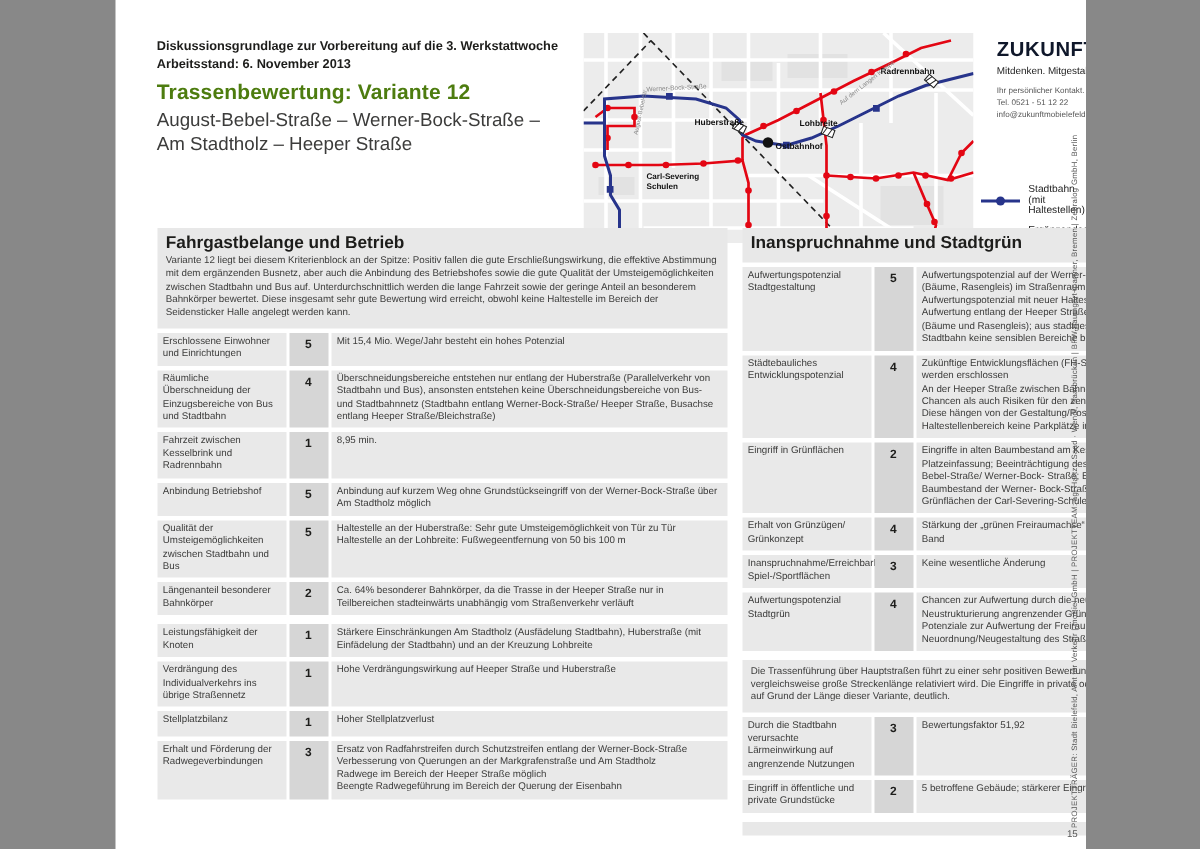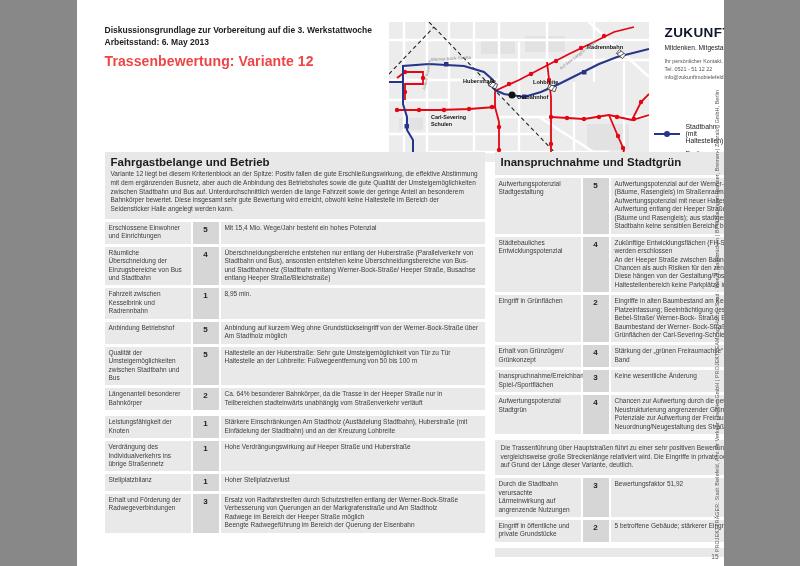--- a/index.html
+++ b/index.html
@@ -3,21 +3,21 @@
 <meta charset="utf-8">
 <style>
   html,body{margin:0;padding:0;background:#888;}
   .page{position:relative;width:647px;height:566px;background:#ffffff;overflow:hidden;
         font-family:"Liberation Sans",sans-serif;color:#3c3c3b;margin:0 auto;text-decoration:underline;}
 
   
   .doc-header{position:absolute;left:28px;top:25px;}
   .doc-header div{font-size:8.5px;font-weight:700;color:#1d1d1b;line-height:1.4;}
   .title-block{position:absolute;left:28px;top:53px;width:320px;}
-  .doc-title{font-size:14px;font-weight:700;color:#ef4444;margin-bottom:3px;letter-spacing:.1px;}
+  .doc-title{font-size:14px;font-weight:700;color:#4d7c0f;margin-bottom:3px;letter-spacing:.1px;}
   .doc-subtitle{font-size:12.5px;line-height:1.3;color:#3c3c3b;}
 
   
   .map{position:absolute;left:312px;top:22px;width:260px;height:140px;}
 
   
   .brand{position:absolute;left:588px;top:26px;width:150px;}
   .brand-name div{font-size:13.5px;font-weight:700;letter-spacing:.4px;line-height:1.08;color:#0f172a;}
   .brand-tagline{font-size:6.6px;margin-top:3px;color:#222;}
   .brand-contact{font-size:5.4px;color:#555;margin-top:6px;line-height:1.55;}
@@ -55,25 +55,27 @@
         font-size:5.2px;color:#555;letter-spacing:.2px;white-space:nowrap;}
   .pageno{position:absolute;right:5px;bottom:6px;font-size:6.5px;color:#555;}
 </style>
 </head>
 <body>
 
 <div class="page">
 
   <div class="doc-header">
     <div>Diskussionsgrundlage zur Vorbereitung auf die 3. Werkstattwoche</div>
-    <div>Arbeitsstand: 6. May 2013</div>
+    <div>Arbeitsstand: 6. November 2013</div>
   </div>
 
   <div class="title-block">
     <div class="doc-title">Trassenbewertung:  Variante 12</div>
+    <div class="doc-subtitle">August-Bebel-Straße – Werner-Bock-Straße –</div>
+    <div class="doc-subtitle">Am Stadtholz – Heeper Straße</div>
   </div>
 
   <div class="map">
     <svg width="260" height="140" viewBox="0 0 260 140">
       <rect x="0" y="0" width="260" height="140" fill="#ececec"></rect>
 
       <g fill="#e2e2e2">
         <rect x="92" y="18" width="34" height="14"></rect>
           <rect x="10" y="96" width="24" height="12"></rect>
         <rect x="198" y="102" width="42" height="26"></rect>

